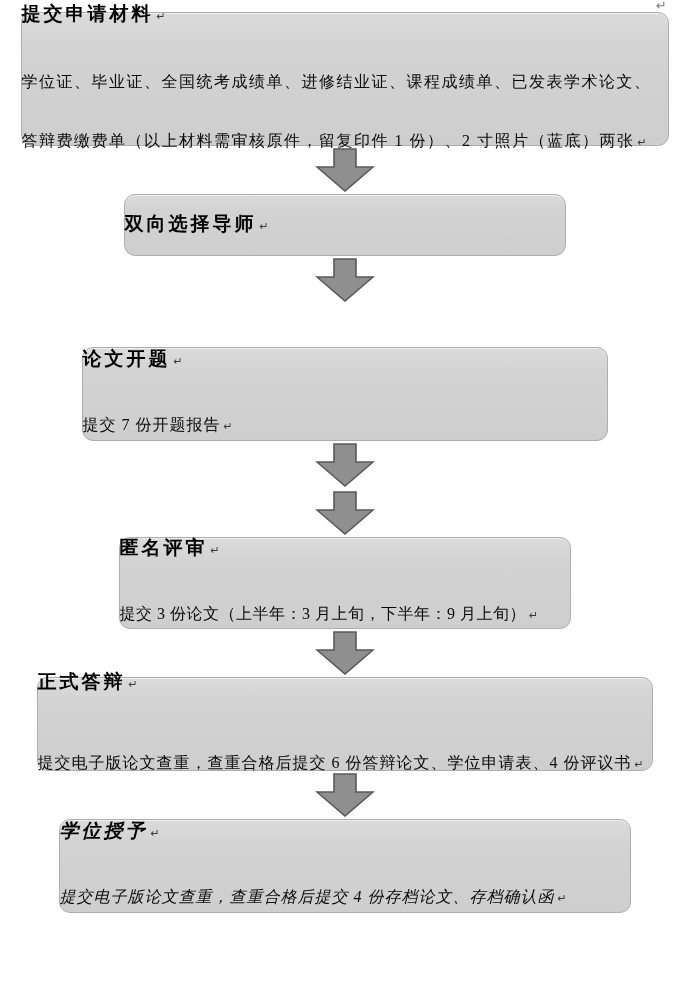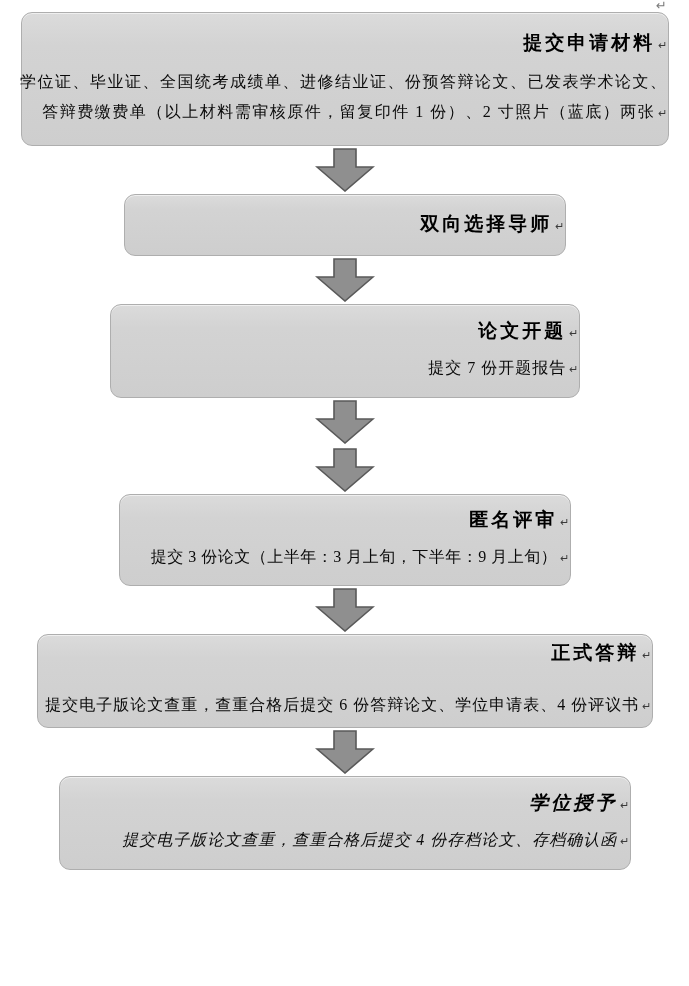--- a/index.html
+++ b/index.html
@@ -15,23 +15,24 @@
   .page-mark{
     position:absolute;top:-2px;right:22px;
     font-size:13px;color:#7a7a7a;
     font-family:"DejaVu Sans",sans-serif;
   }
   .box{
     background:linear-gradient(180deg,#dbdbdb 0%,#d3d3d3 25%,#cecece 100%);
     border:1px solid #aeaeae;
     border-radius:11px;
     box-shadow:inset 0 1px 0 rgba(255,255,255,.55);
-    display:flex;flex-direction:column;align-items:flex-end;justify-content:center;
+    display:flex;flex-direction:column;align-items:flex-start;justify-content:center;
     box-sizing:border-box;
     flex:0 0 auto;
+    gap:29px;
   }
   .title{
     font-weight:bold;font-size:19px;color:#000;
     letter-spacing:3px;line-height:26px;white-space:nowrap;
   }
   .detail{
     font-size:16px;color:#0a0a0a;
     letter-spacing:1px;line-height:30px;white-space:nowrap;
     text-align:center;
   }
@@ -42,42 +43,42 @@
   }
   .arrow-wrap{
     height:48px;display:flex;align-items:center;justify-content:center;
     flex:0 0 auto;
   }
   
   .b1{width:648px;height:134px;}
   .b1 .title{margin-bottom:8px;}
   .b1 .detail{letter-spacing:1.5px;}
   .b2{width:442px;height:62px;}
-  .b3{width:470px;height:94px;}
+  .b3{width:526px;height:94px;margin-top:43px;}
   .b3 .title{margin-bottom:6px;}
   .b4{width:576px;height:94px;}
   .b4 .title{margin-bottom:6px;}
   .b5{width:452px;height:92px;}
   .b5 .title{margin-bottom:6px;}
   .b5 .detail{letter-spacing:0.5px;}
   .b6{width:616px;height:94px;}
   .b6 .title{margin-bottom:21px;}
   .b7{width:572px;height:94px;font-style:italic;}
   .b7 .title{margin-bottom:6px;}
 </style>
 </head>
 <body>
 
 <div id="canvas">
 
   <span class="page-mark">↵</span>
 
   <div class="box b1">
     <div class="title"><span>提交申请材料</span><span class="ret">↵</span></div>
-    <div class="detail"><span>学位证、毕业证、全国统考成绩单、进修结业证、份预答辩论文、已发表学术论文、</span></div>
+    <div class="detail"><span>学位证、毕业证、全国统考成绩单、进修结业证、课程成绩单、已发表学术论文、</span></div>
     <div class="detail"><span>答辩费缴费单（以上材料需审核原件，留复印件 1 份）、2 寸照片（蓝底）两张</span><span class="ret">↵</span></div>
   </div>
 
   <div class="arrow-wrap">
     <svg width="60" height="44" viewBox="0 0 60 44">
       <polygon points="19,1 41,1 41,19 58,19 30,43 2,19 19,19" fill="#8f8f8f" stroke="#595959" stroke-width="1.6" stroke-linejoin="miter"></polygon>
     </svg>
   </div>
 
   <div class="box b2">

